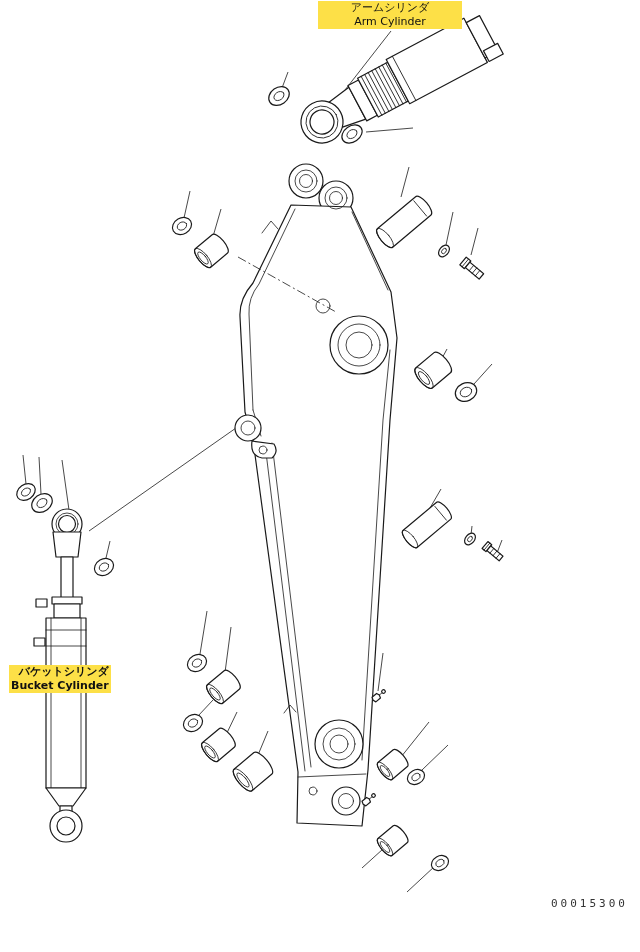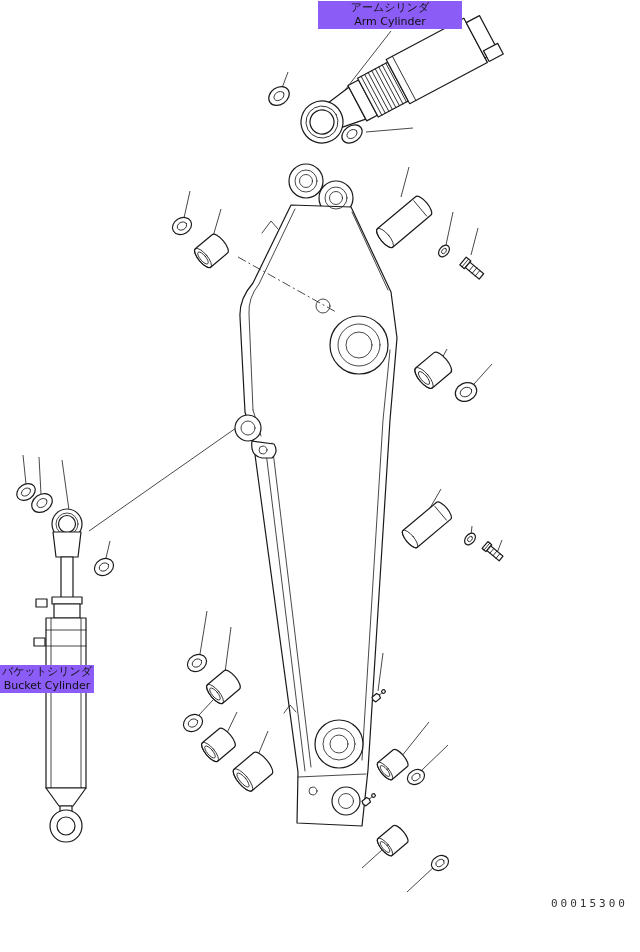--- a/index.html
+++ b/index.html
@@ -13,26 +13,26 @@
   svg{position:absolute;left:0;top:0;}
   .fw{stroke:#1a1a1a;stroke-width:1.2;fill:#ffffff;stroke-linejoin:round;}
   .thin{stroke:#1a1a1a;stroke-width:0.8;fill:none;stroke-linecap:round;}
   .leader{stroke:#1a1a1a;stroke-width:0.8;fill:none;}
   .cline{stroke:#1a1a1a;stroke-width:0.8;fill:none;stroke-dasharray:9 3 2 3;}
   .label{
     position:absolute;
     color:#111;
     font-size:11px;
     line-height:14px;
-    background:#8b5cf6;
+    background:#fde047;
     padding:0 2px;
     white-space:nowrap;
   }
   #arm-label{left:318px;top:1px;width:140px;text-align:center;}
-  #bucket-label{left:0;top:665px;text-align:center;}
+  #bucket-label{left:9px;top:665px;text-align:right;font-weight:bold;}
   #drawing-number{
     position:absolute;left:551px;top:897px;
     font-family:"DejaVu Sans Mono", monospace;
     font-size:11px;color:#333;letter-spacing:3px;
   }
 </style>
 </head>
 <body>
 
 <div id="canvas">

